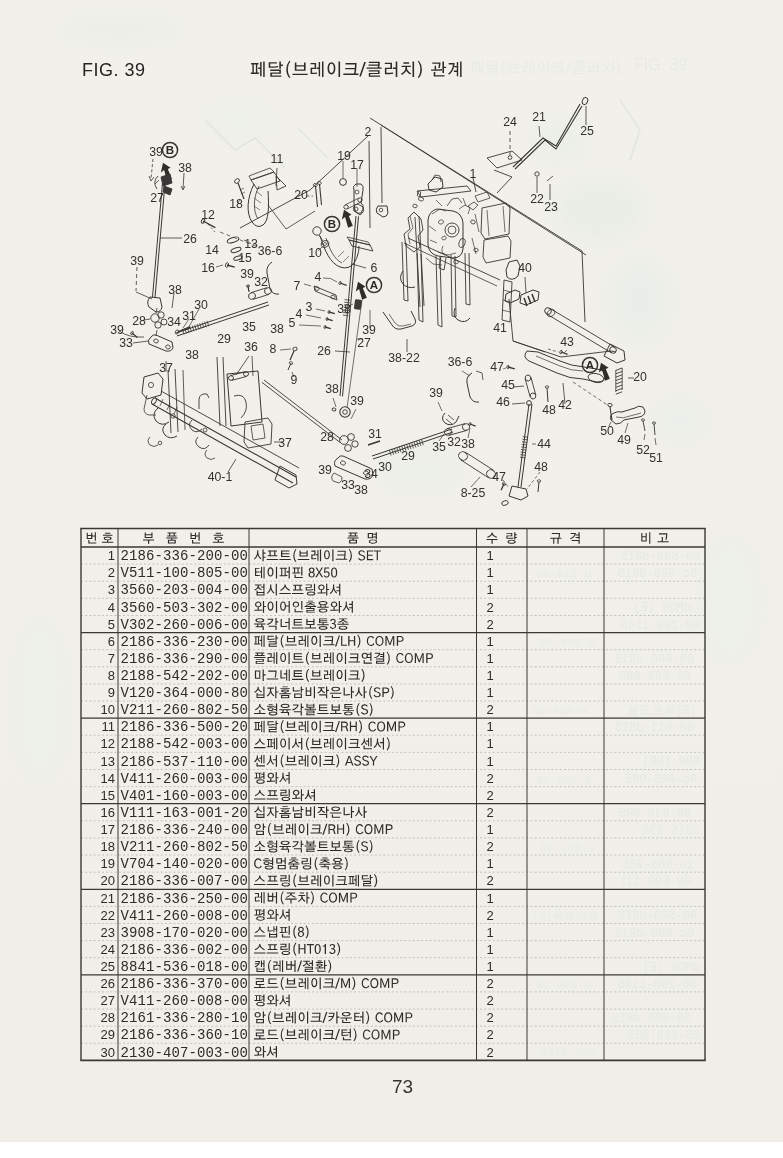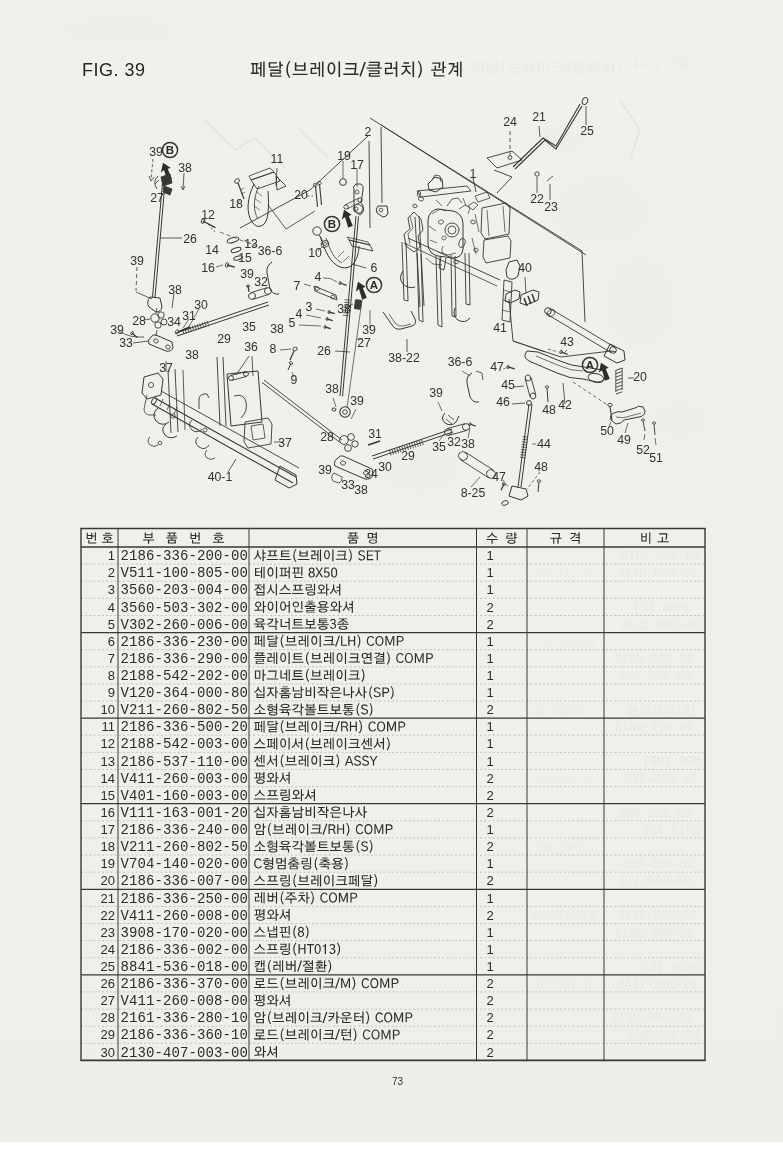--- a/index.html
+++ b/index.html
@@ -892,15 +892,15 @@
 <text x="532" y="919.4" font-size="11.5px" fill="#e8ece4" font-family="Liberation Mono">(S)욕보크볼</text>
 <text x="616" y="936.5" font-size="12px" fill="#e6eae1" font-family="Liberation Mono" transform="scale(-1,1)" transform-origin="655px 0px">0c-008-d81S</text>
 <text x="610" y="970.7" font-size="12px" fill="#e6eae1" font-family="Liberation Mono" transform="scale(-1,1)" transform-origin="655px 0px">dMO0 (E)</text>
 <text x="613" y="987.8" font-size="12px" fill="#e6eae1" font-family="Liberation Mono" transform="scale(-1,1)" transform-origin="655px 0px">00-200-1145</text>
 <text x="536" y="987.8" font-size="11.5px" fill="#e8ece4" font-family="Liberation Mono">0c-00S-9</text>
 <text x="619" y="1022.1" font-size="12px" fill="#e6eae1" font-family="Liberation Mono" transform="scale(-1,1)" transform-origin="655px 0px">08-000-d81S</text>
 <text x="610" y="1039.2" font-size="12px" fill="#e6eae1" font-family="Liberation Mono" transform="scale(-1,1)" transform-origin="655px 0px">0S-S08-08S</text>
 <text x="540" y="1056.3" font-size="11.5px" fill="#e8ece4" font-family="Liberation Mono">d8IS-336</text>
 </svg>
 
-<div style="position:absolute;left:392px;top:1076px;font-size:10px;color:#35332f">73</div>
+<div style="position:absolute;left:392px;top:1076px;font-size:19px;color:#35332f">73</div>
 
 <div style="position:absolute;left:0;top:1145px;width:783px;height:6px;background:#dbe0d6"></div>
 </div>
 </body></html>

